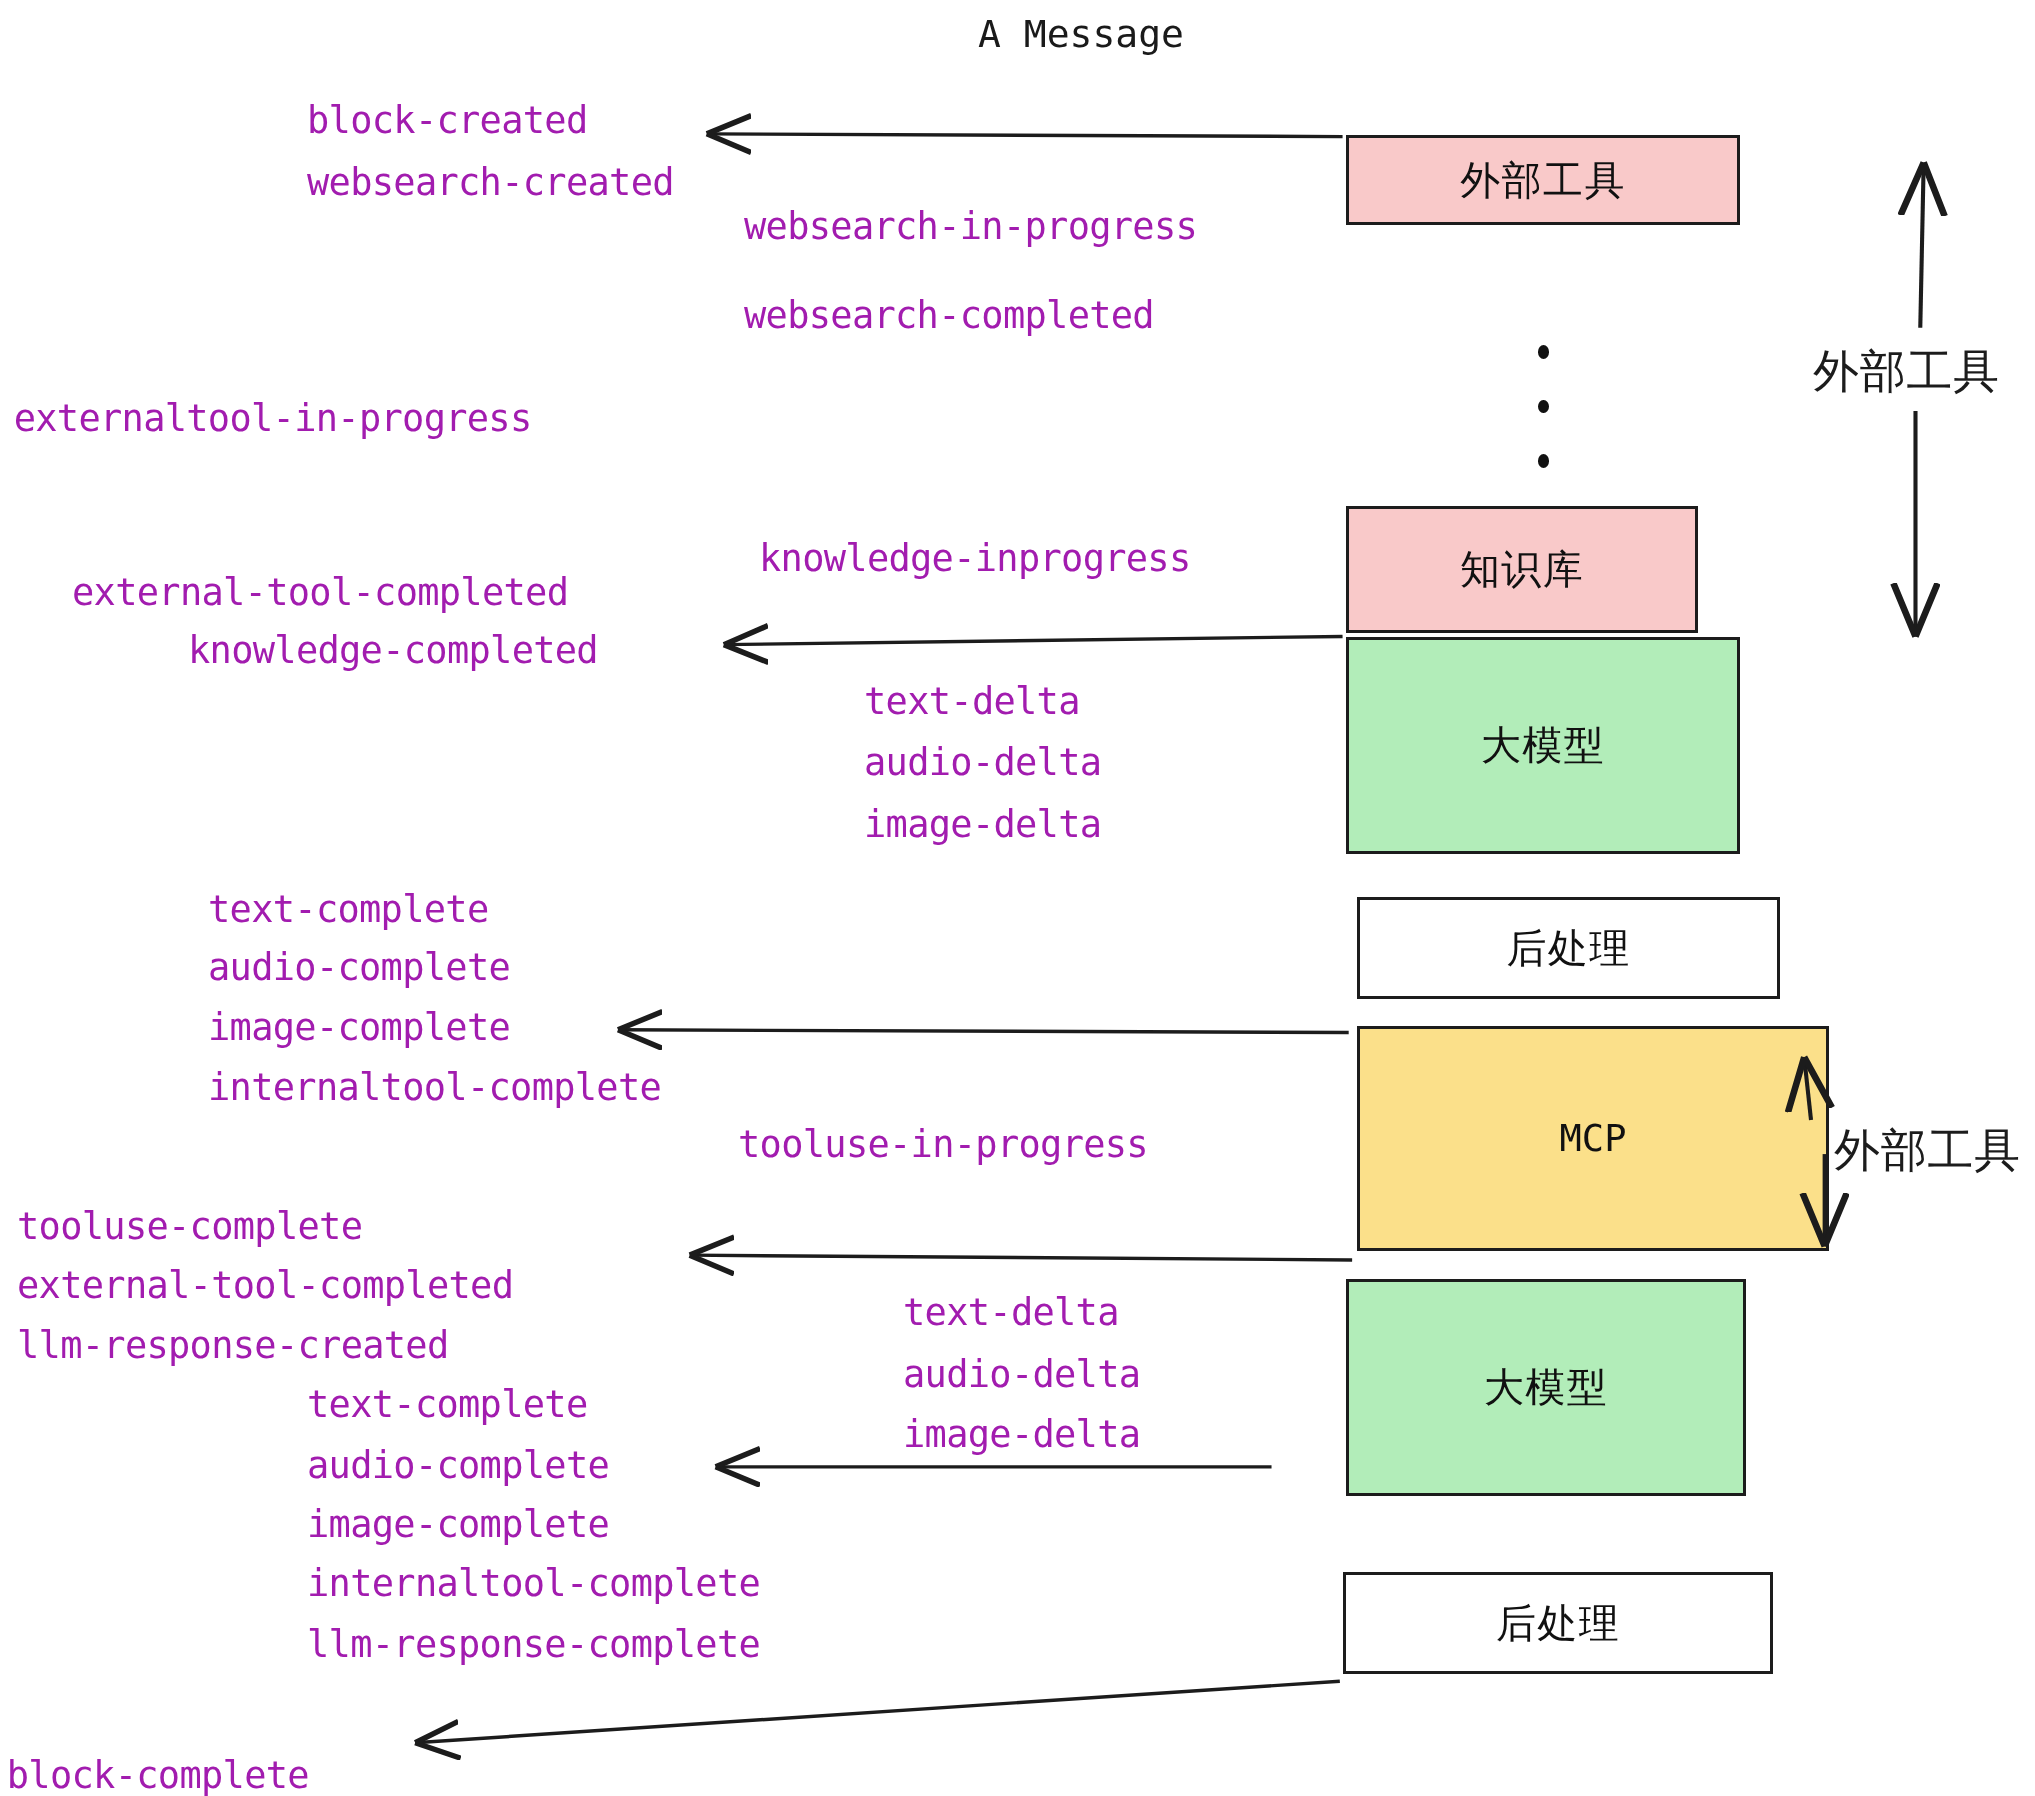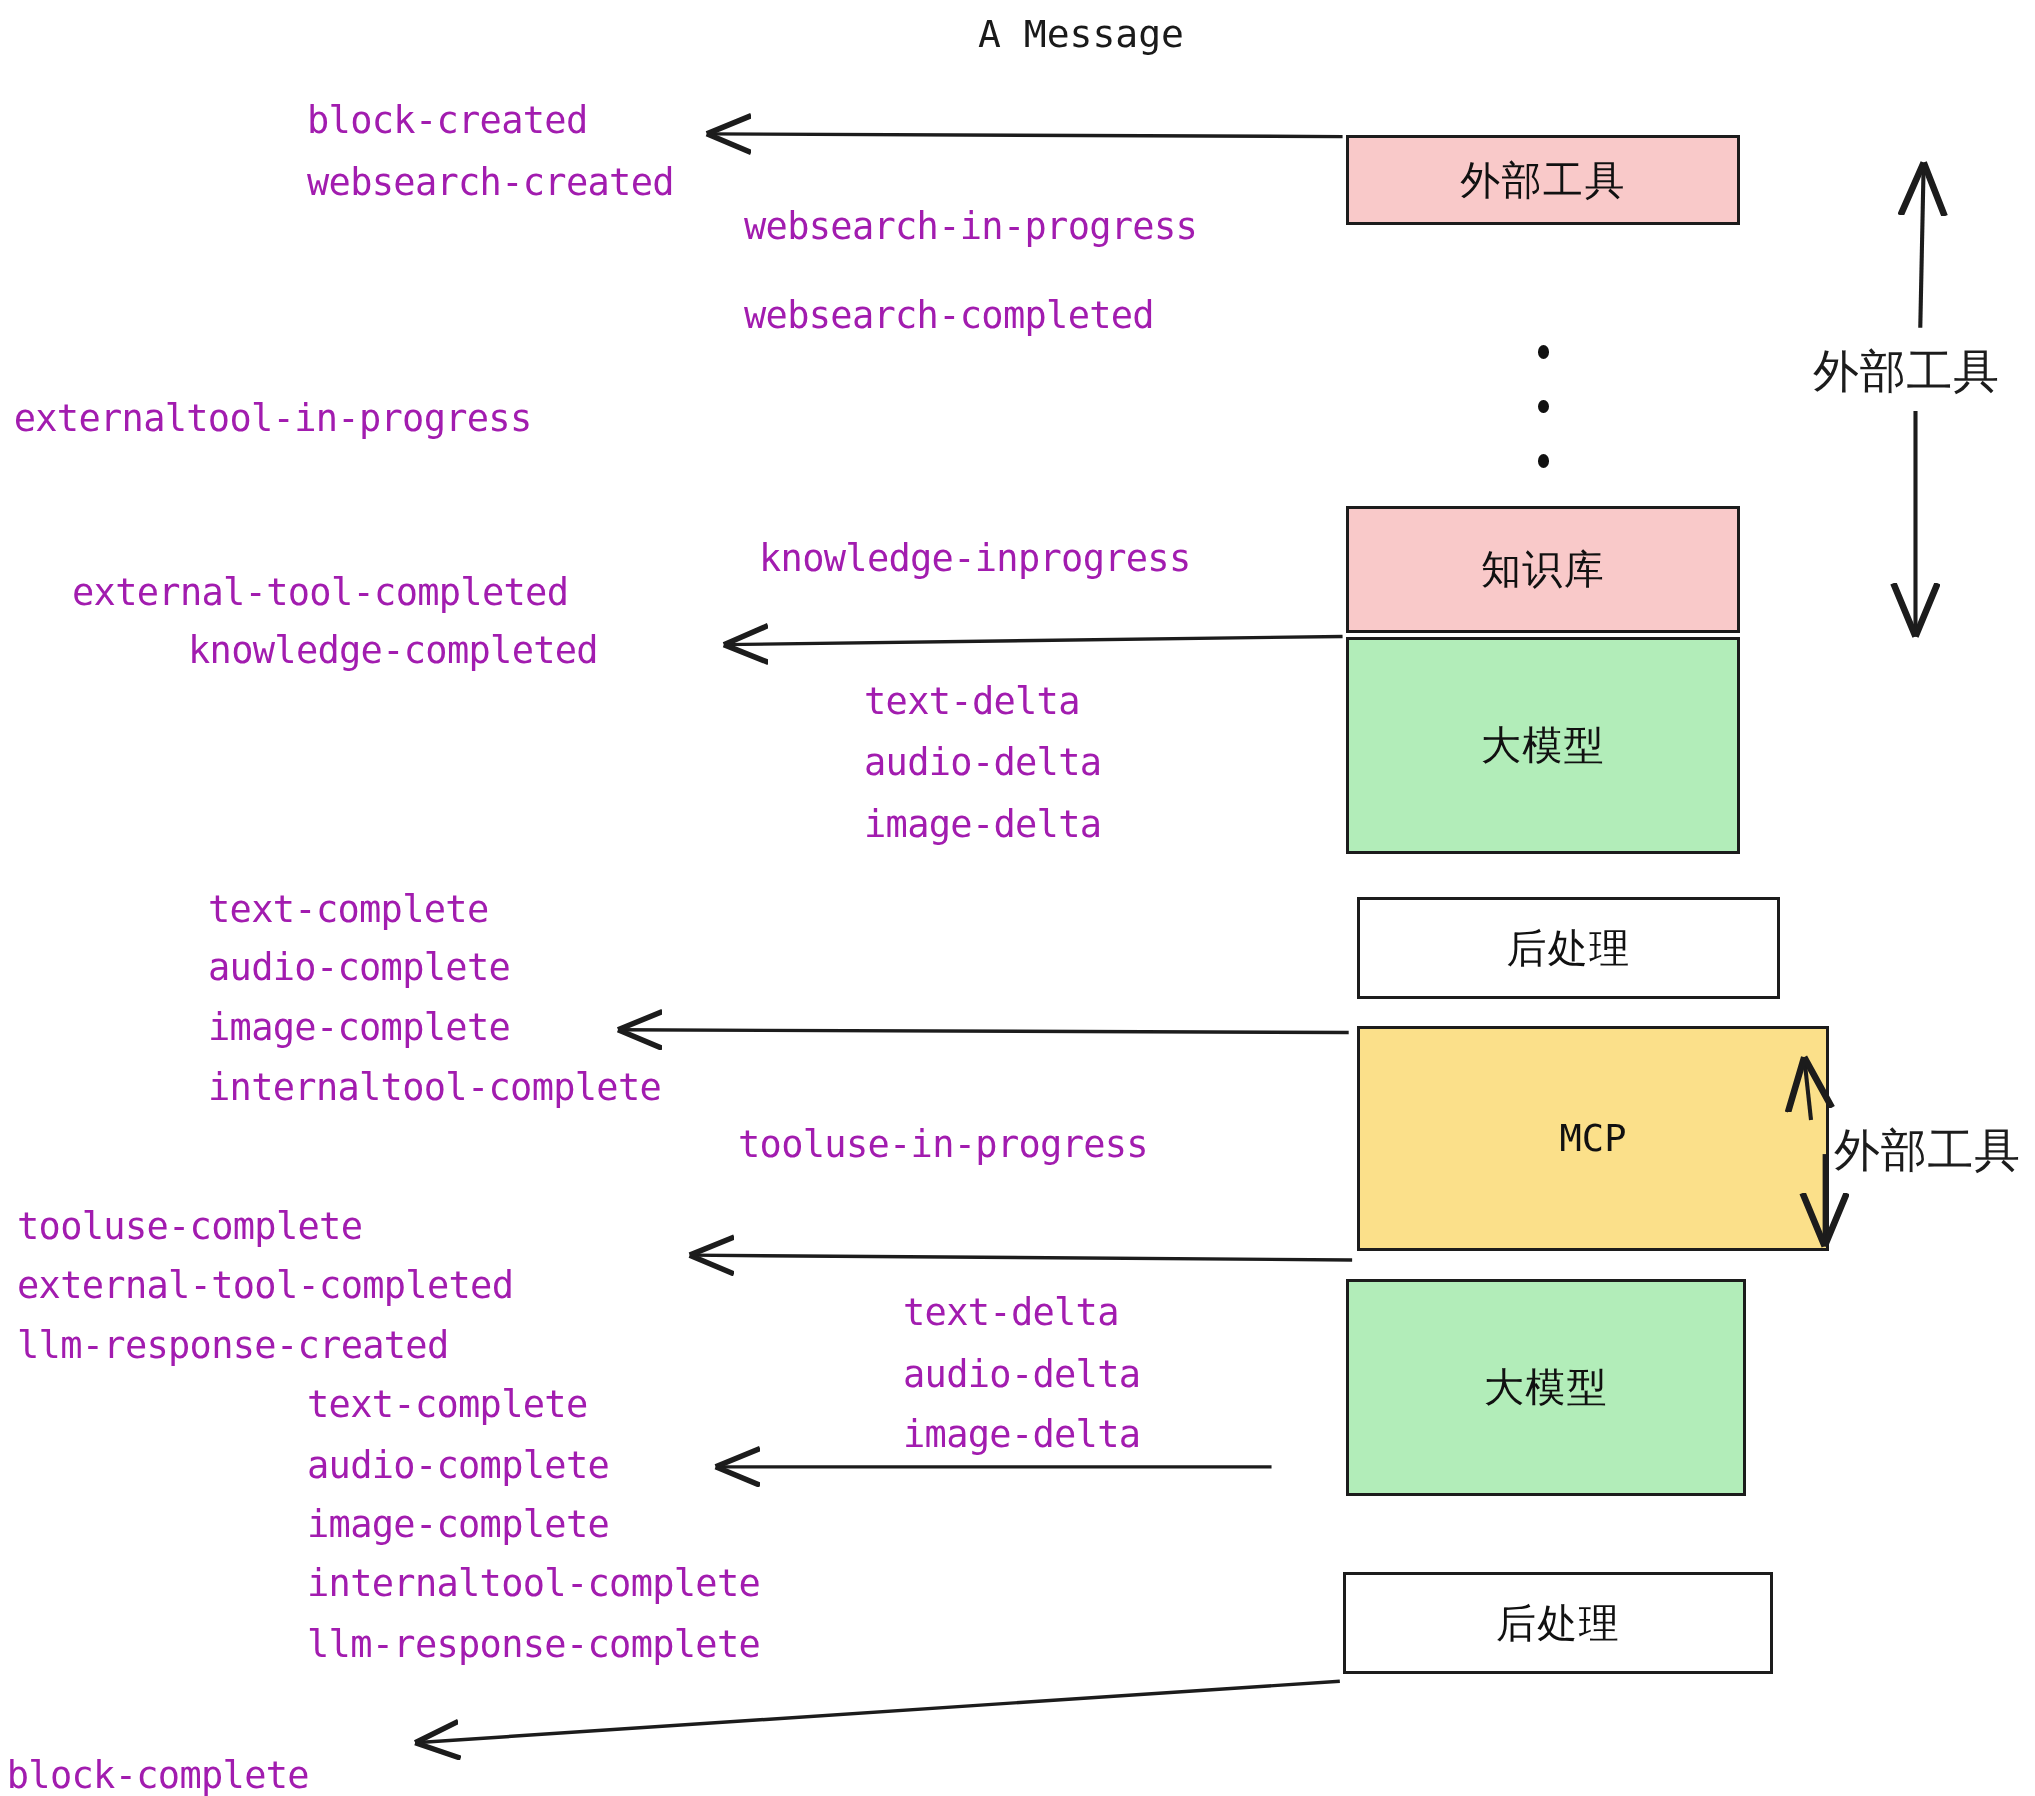--- a/index.html
+++ b/index.html
@@ -55,21 +55,21 @@
 </style>
 </head>
 <body>
 
 <div id="stage">
 
   <div class="title" style="left:978px;top:12.3px;">A Message</div>
 
   <div id="boxes-layer">
       <div class="box" style="left: 1346px; top: 135px; width: 394px; height: 90px; background: rgb(249, 201, 201); border-color: rgb(28, 28, 28);">外部工具</div>
-      <div class="box" style="left: 1346px; top: 506px; width: 394px; height: 127px; background: rgb(249, 201, 201); border-color: rgb(28, 28, 28);">知识库</div>
+      <div class="box" style="left: 1346px; top: 506px; width: 352px; height: 127px; background: rgb(249, 201, 201); border-color: rgb(28, 28, 28);">知识库</div>
       <div class="box" style="left: 1346px; top: 637px; width: 394px; height: 217px; background: rgb(178, 237, 185); border-color: rgb(28, 28, 28);">大模型</div>
       <div class="box" style="left: 1357px; top: 897px; width: 423px; height: 102px; background: rgb(255, 255, 255); border-color: rgb(28, 28, 28);">后处理</div>
       <div class="box mono" style="left: 1357px; top: 1026px; width: 472px; height: 225px; background: rgb(251, 224, 138); border-color: rgb(28, 28, 28);">MCP</div>
       <div class="box" style="left: 1346px; top: 1279px; width: 400px; height: 217px; background: rgb(178, 237, 185); border-color: rgb(28, 28, 28);">大模型</div>
       <div class="box" style="left: 1343px; top: 1572px; width: 430px; height: 102px; background: rgb(255, 255, 255); border-color: rgb(28, 28, 28);">后处理</div>
     </div>
 
   <div id="events-layer">
       <div class="ev" style="left: 307px; top: 102px;">block-created</div>
       <div class="ev" style="left: 307px; top: 164px;">websearch-created</div>

